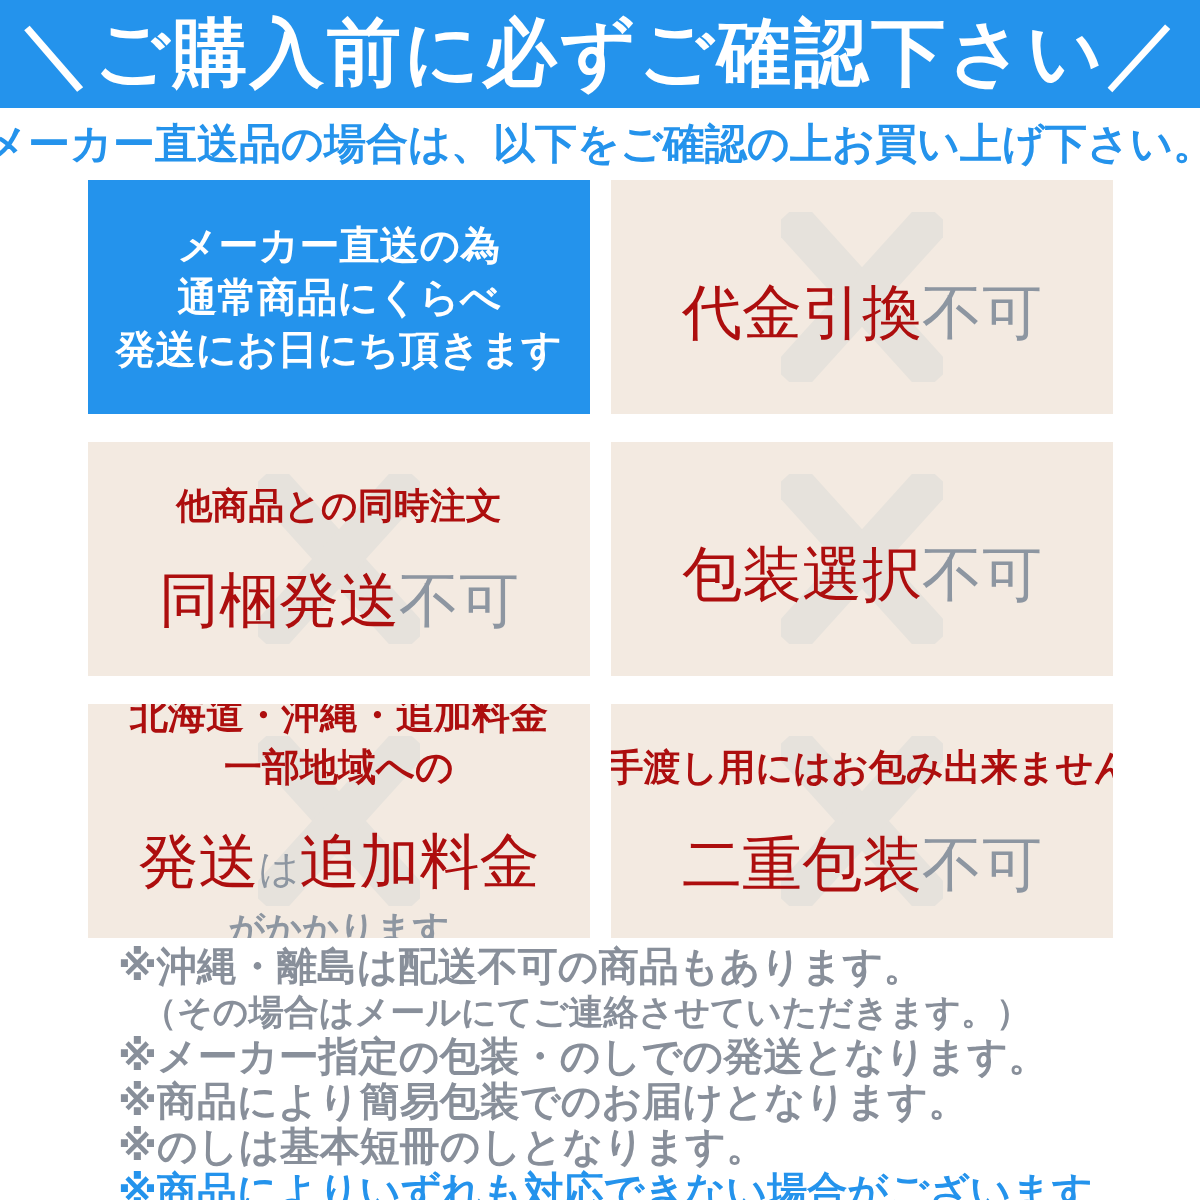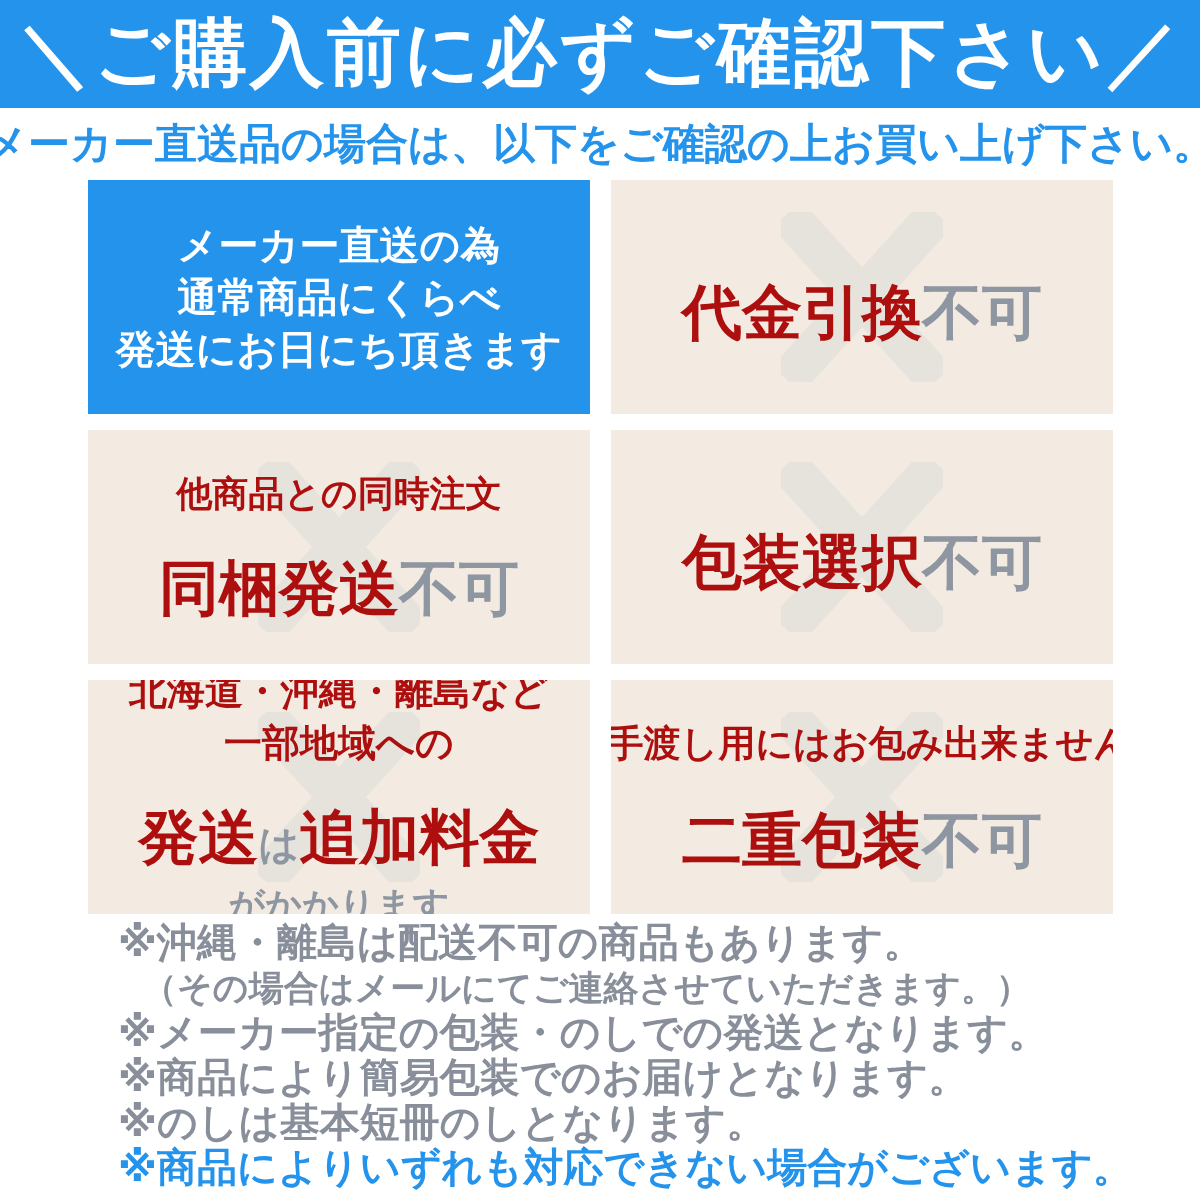--- a/index.html
+++ b/index.html
@@ -20,38 +20,38 @@
     height:72px;display:flex;align-items:center;justify-content:center;
   }
   .subtitle-text{
     color:#2493ec;font-size:42px;font-weight:bold;white-space:nowrap;letter-spacing:0px;
   }
   .grid{
     margin:0 87px 0 88px;
     display:grid;
     grid-template-columns:1fr 1fr;
     grid-auto-rows:234px;
-    gap:16px 21px;
+    gap:28px 21px;
   }
   .box{
     position:relative;
     display:flex;flex-direction:column;
     align-items:center;justify-content:center;
     text-align:center;overflow:hidden;
   }
   .box.beige{background:#f3eae1;}
   .box.blue{background:#2493ec;}
   .xmark{
     position:absolute;left:50%;top:50%;
     transform:translate(-50%,-50%);
     z-index:0;
   }
   .box .txt{position:relative;z-index:1;}
   .blue-line{color:#ffffff;font-size:40px;font-weight:bold;line-height:52px;white-space:nowrap;}
-  .big-line{font-size:60px;font-weight:bold;line-height:74px;white-space:nowrap;margin-top:32px;}
+  .big-line{font-size:60px;font-weight:normal;line-height:74px;white-space:nowrap;margin-top:32px;}
   .red{color:#ad0e0e;}
   .gray{color:#8d96a1;}
   .sub-line{font-size:36px;font-weight:bold;line-height:52px;white-space:nowrap;}
   .mid{font-size:40px;}
   .notes{
     margin:6px 0 0 118px;
   }
   .note-line{
     color:#888f9a;font-size:40px;font-weight:bold;line-height:45px;white-space:nowrap;
   }
@@ -102,21 +102,21 @@
         <line x1="156" y1="2" x2="6" y2="168" stroke="#e6e2dc" stroke-width="40"></line>
       </svg>
       <div class="txt big-line"><span class="red">包装選択</span><span class="gray">不可</span></div>
     </div>
 
     <div class="box beige">
       <svg class="xmark" width="162" height="170" viewBox="0 0 162 170">
         <line x1="6" y1="2" x2="156" y2="168" stroke="#e6e2dc" stroke-width="40"></line>
         <line x1="156" y1="2" x2="6" y2="168" stroke="#e6e2dc" stroke-width="40"></line>
       </svg>
-      <div class="txt sub-line red" style="font-size:38px;">北海道・沖縄・離島など</div>
+      <div class="txt sub-line red" style="font-size:38px;">北海道・沖縄・追加料金</div>
       <div class="txt sub-line red" style="font-size:38px;">一部地域への</div>
       <div class="txt big-line"><span class="red">発送</span><span class="gray mid">は</span><span class="red">追加料金</span></div>
       <div class="txt sub-line gray" style="line-height:48px;">がかかります</div>
     </div>
 
     <div class="box beige">
       <svg class="xmark" width="162" height="170" viewBox="0 0 162 170">
         <line x1="6" y1="2" x2="156" y2="168" stroke="#e6e2dc" stroke-width="40"></line>
         <line x1="156" y1="2" x2="6" y2="168" stroke="#e6e2dc" stroke-width="40"></line>
       </svg>

